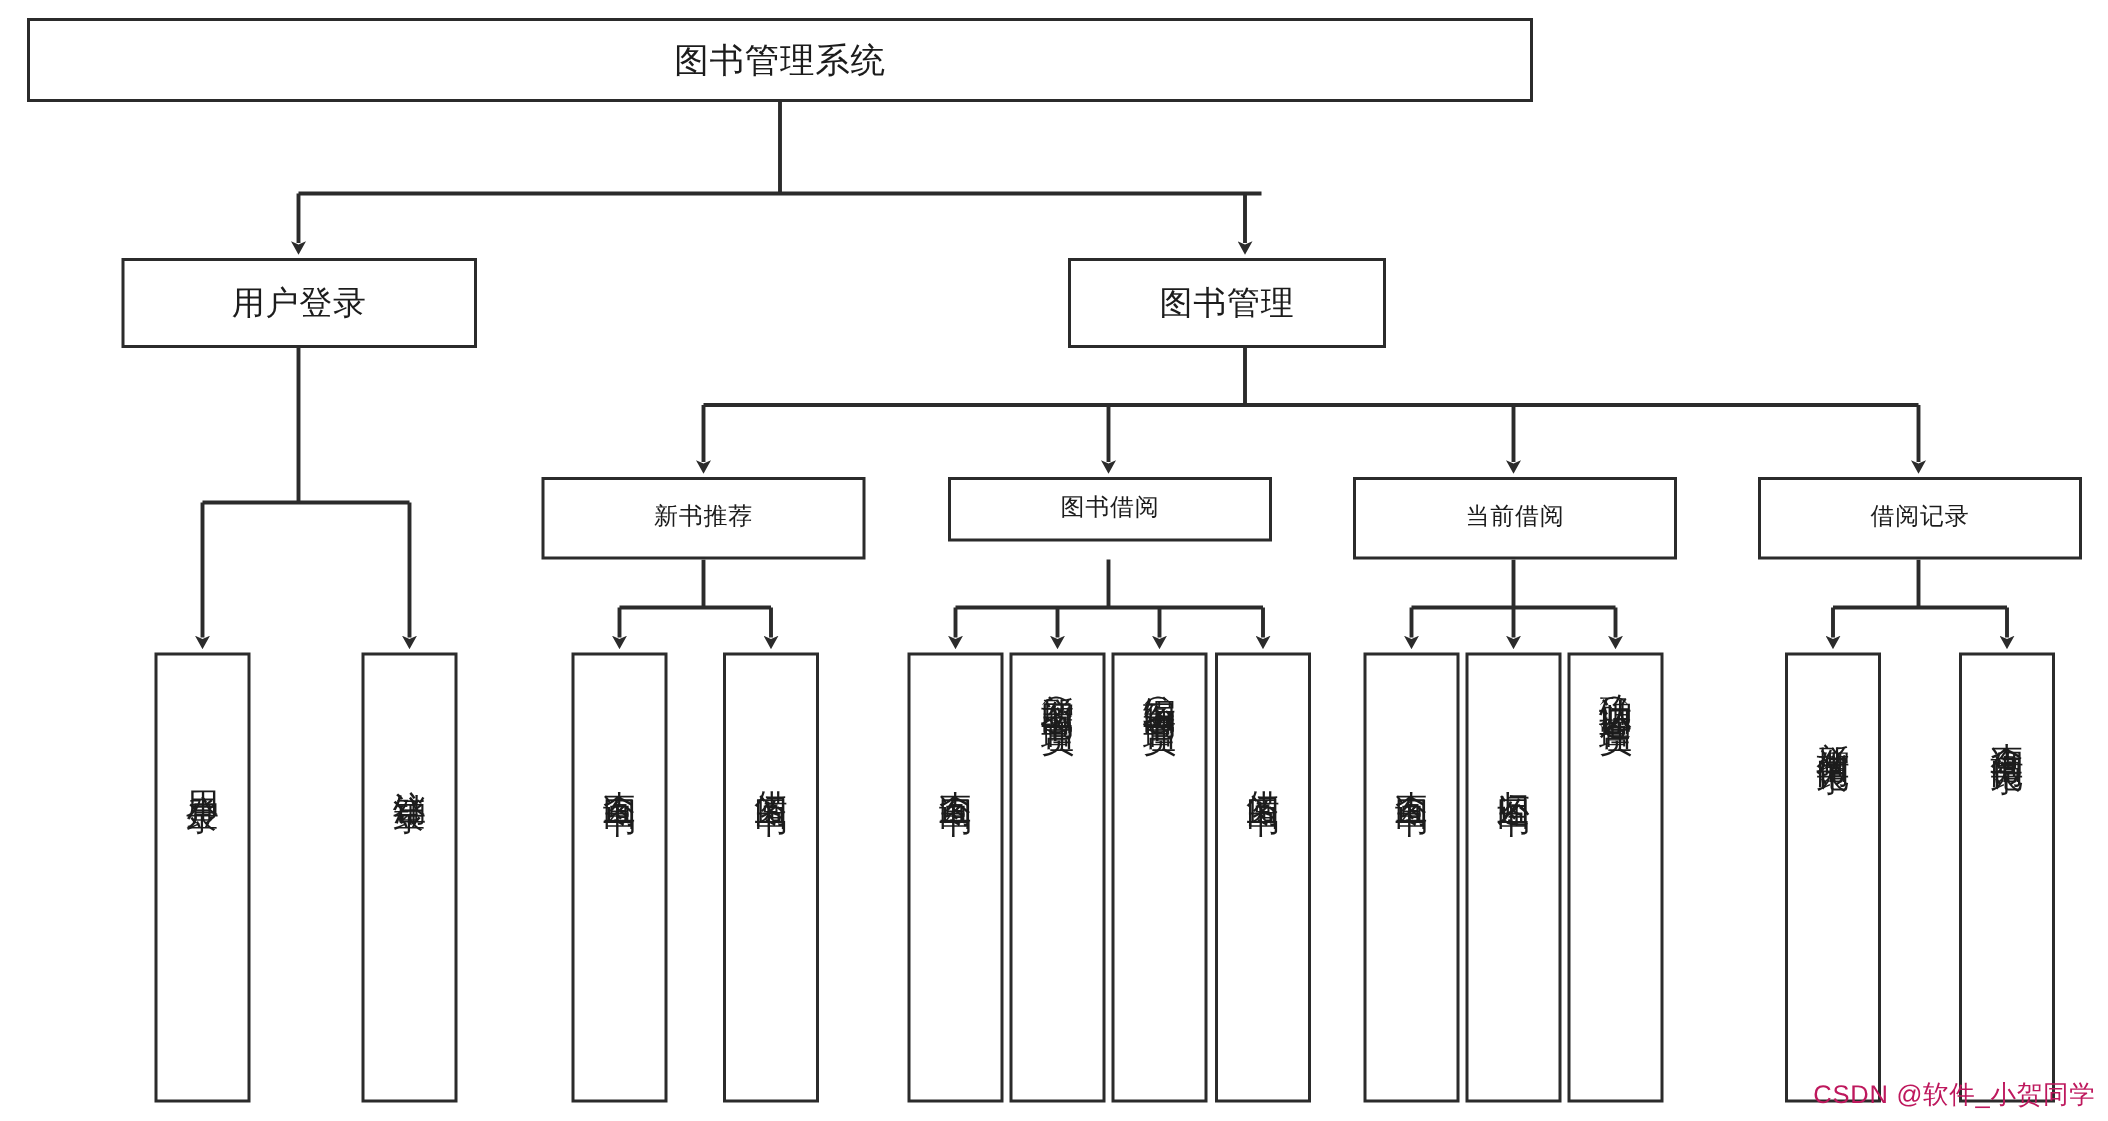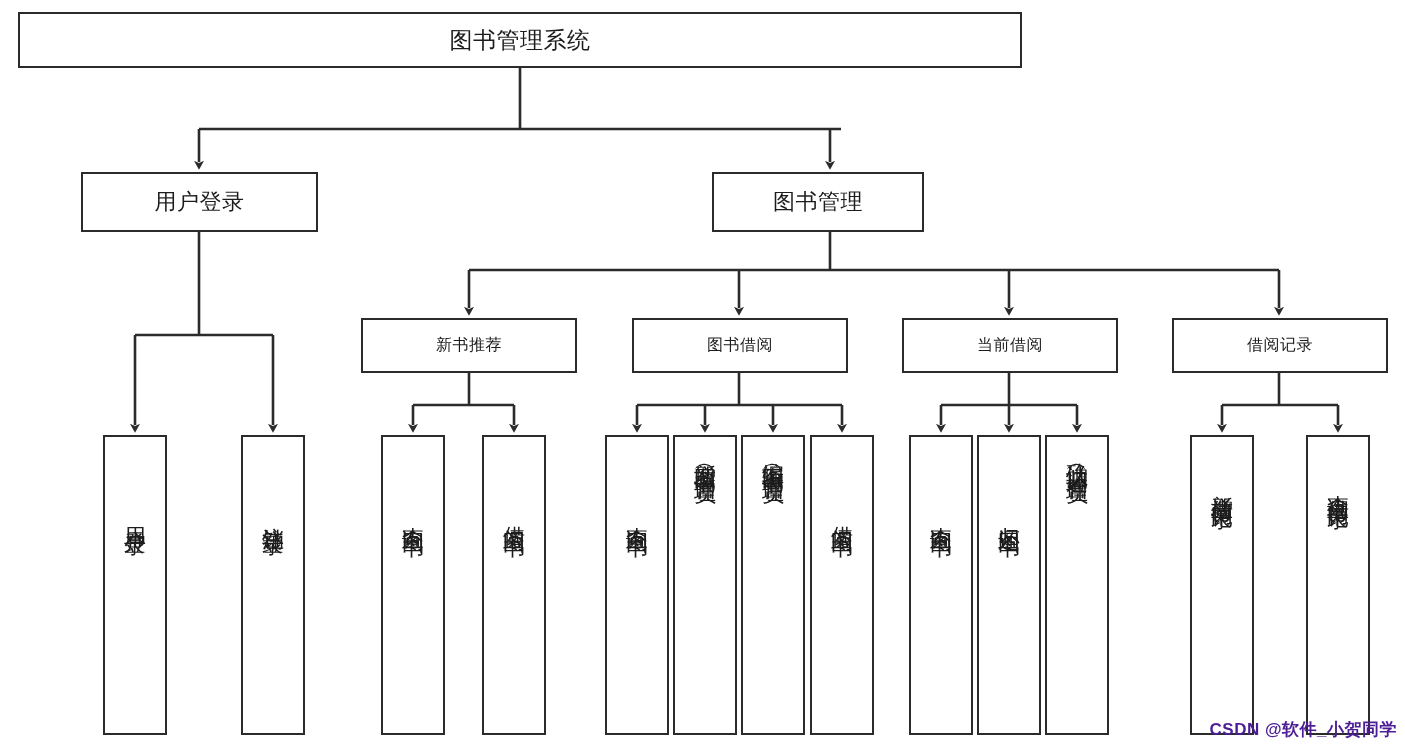--- a/index.html
+++ b/index.html
@@ -64,25 +64,24 @@
     font-size: 22px;
   }
   .node.level2 .label {
     font-size: 16px;
   }
   #watermark {
     position: absolute;
     right: 8px;
     bottom: 6px;
     font-size: 17px;
-    color: #4c1d95;
+    color: #be185d;
     letter-spacing: 0.5px;
     z-index: 5;
     white-space: nowrap;
-    font-weight: bold;
   }
 </style>
 </head>
 <body>
 
 <div id="canvas">
 
   <svg id="wires" viewBox="0 0 1405 747" xmlns="http://www.w3.org/2000/svg">
     <defs>
       <marker id="arrowhead" markerWidth="9" markerHeight="10" refX="1.2" refY="5" orient="auto" markerUnits="userSpaceOnUse">
@@ -140,21 +139,21 @@
   <div class="node level1" style="left:81px; top:172px; width:237px; height:60px;">
     <span class="label">用户登录</span>
   </div>
   <div class="node level1" style="left:712px; top:172px; width:212px; height:60px;">
     <span class="label">图书管理</span>
   </div>
 
   <div class="node level2" style="left:361px; top:318px; width:216px; height:55px;">
     <span class="label">新书推荐</span>
   </div>
-  <div class="node level2" style="left:632px; top:318px; width:216px; height:55px;">
+  <div class="node level2" style="left:632px; top:318px; width:216px; height:43px;">
     <span class="label">图书借阅</span>
   </div>
   <div class="node level2" style="left:1172px; top:318px; width:216px; height:55px;">
     <span class="label">借阅记录</span>
   </div>
   <div class="node level2" style="left:902px; top:318px; width:216px; height:55px;">
     <span class="label">当前借阅</span>
   </div>
 
   <div class="node vert" style="left:103px; top:435px; width:64px; height:300px; padding-top:72px;">

